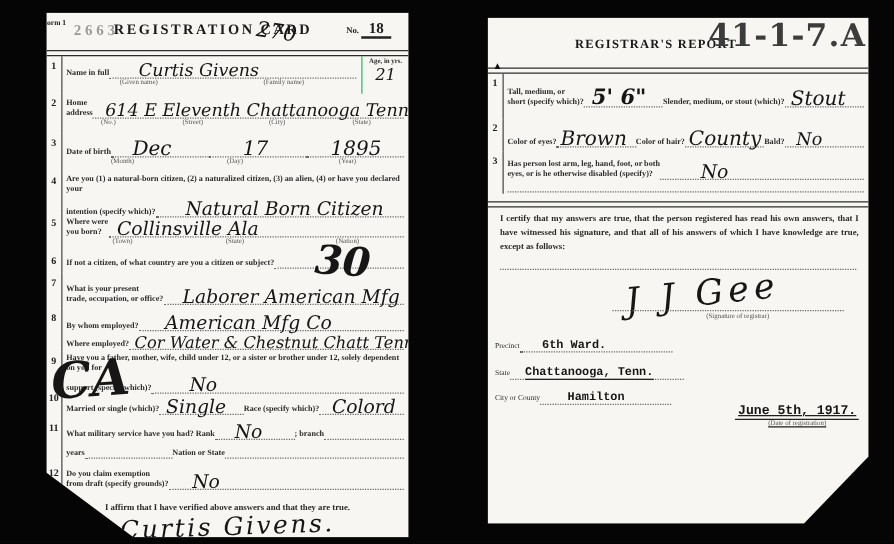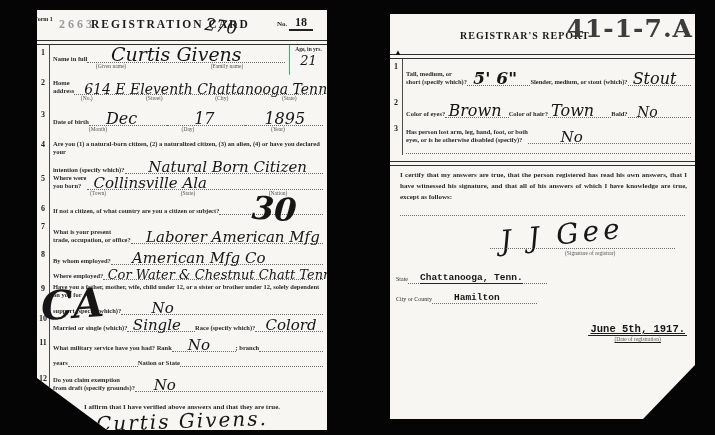--- a/index.html
+++ b/index.html
@@ -72,21 +72,21 @@
       </span>
     </div>
     <div class="rule2"></div>
 
     <div class="lrow" style="height:30px">
       <div class="gut">1</div>
       <div class="rc" style="padding-right:42px">
         <div class="fline" style="height:17px">
           <span class="lbl">Name in full</span>
           <span class="fill">
-            <span class="hw" style="left:12%;font-size:19px">Curtis Givens</span>
+            <span class="hw" style="left:12%;font-size:14px">Curtis Givens</span>
           </span>
         </div>
         <div class="subrow">
           <span class="sub">(Given name)</span>
           <span class="sub">(Family name)</span>
         </div>
         <div class="agebox">
           <div class="lbl" style="font-size:5.5px">Age, in yrs.</div>
           <div class="hw" style="font-size:13px">21</div>
         </div>
@@ -326,21 +326,21 @@
     <div class="lrow" style="height:26px">
       <div class="gut">2</div>
       <div class="rc">
         <div class="fline" style="height:22px">
           <span class="lbl">Color of eyes?</span>
           <span class="fill">
             <span class="hw" style="left:5%;font-size:16px">Brown</span>
           </span>
           <span class="lbl">Color of hair?</span>
           <span class="fill">
-            <span class="hw" style="left:5%;font-size:16px">Town</span>
+            <span class="hw" style="left:5%;font-size:16px">County</span>
           </span>
           <span class="lbl">Bald?</span>
           <span class="fill">
             <span class="hw" style="left:15%;font-size:14px">No</span>
           </span>
         </div>
       </div>
     </div>
 
     <div class="lrow" style="height:34px">
@@ -363,20 +363,27 @@
 
     <div class="cert">I certify that my answers are true, that the person registered has read his own answers, that I have witnessed his signature, and that all of his answers of which I have knowledge are true, except as follows:</div>
     <div style="border-bottom:1px dotted #6b6b6b;height:12px;margin:0 10px"></div>
 
     <div class="sigarea">
       <span class="hw" style="position:absolute;left:110px;top:2px;font-size:28px;letter-spacing:4px;transform:rotate(-6deg)">J J Gee</span>
       <span style="position:absolute;left:100px;right:20px;top:32px;border-top:1px dotted #6b6b6b"></span>
       <span class="sub" style="position:absolute;left:175px;top:34px">(Signature of registrar)</span>
     </div>
 
+    <div class="idline" style="height:20px">
+      <span class="lbl">Precinct</span>
+      <span class="fill" style="max-width:130px">
+        <span class="tw" style="position:absolute;bottom:0;left:18px;font-size:9.5px">6th Ward.</span>
+      </span>
+      <span style="flex:1.2"></span>
+    </div>
 
     <div class="idline" style="height:22px">
       <span class="lbl">State</span>
       <span class="fill" style="max-width:150px">
         <span class="tw" style="position:absolute;bottom:-1px;left:12px;font-size:9.5px;border-bottom:1px solid #222">Chattanooga, Tenn.</span>
       </span>
       <span style="flex:1"></span>
     </div>
 
     <div class="idline" style="height:20px">

